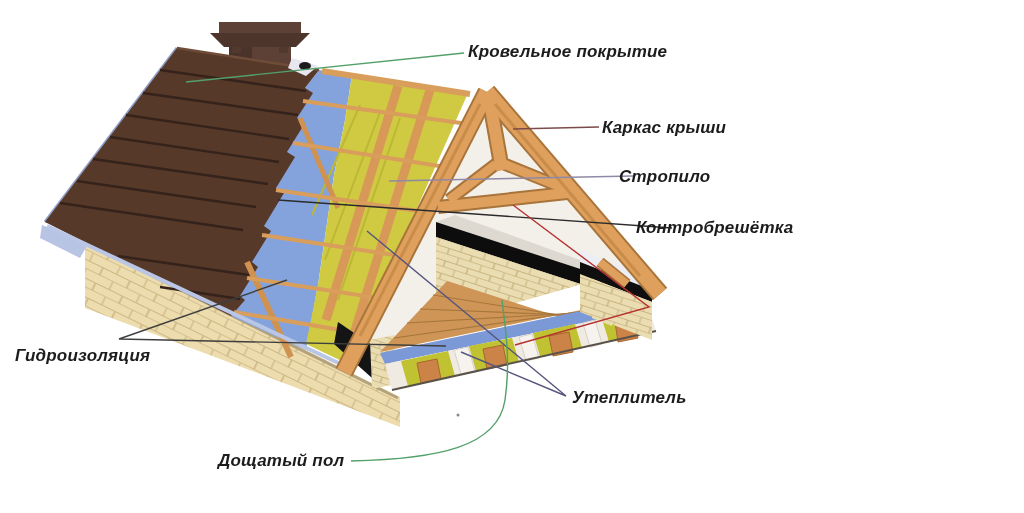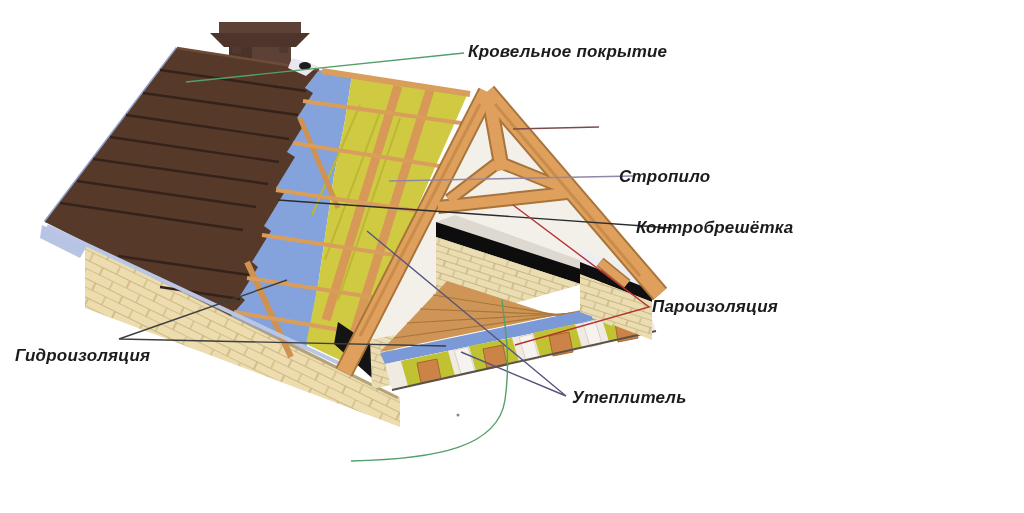--- a/index.html
+++ b/index.html
@@ -191,19 +191,20 @@
     <g stroke="#53a06a">
           <path d="M351,461 C438,459 498,447 505,400 C511,357 505,328 502,300"></path>
         </g>
   </g>
 
   <circle cx="458" cy="415" r="1.5" fill="#888"></circle>
   <ellipse cx="872" cy="292" rx="28" ry="7" fill="#f0efed"></ellipse>
 </svg>
 
 <div class="label" style="left:468px;top:42px">Кровельное покрытие</div>
+<div class="label" style="left:602px;top:118px">Каркас крыши</div>
 <div class="label" style="left:619px;top:167px">Стропило</div>
 <div class="label" style="left:636px;top:218px">Контробрешётка</div>
-<div class="label" style="left:652px;top:297px">Пароизоляция</div>
 <div class="label" style="left:15px;top:346px">Гидроизоляция</div>
 <div class="label" style="left:572px;top:388px">Утеплитель</div>
+<div class="label" style="left:218px;top:451px">Дощатый пол</div>
 
 </div>
 
 </body></html>

